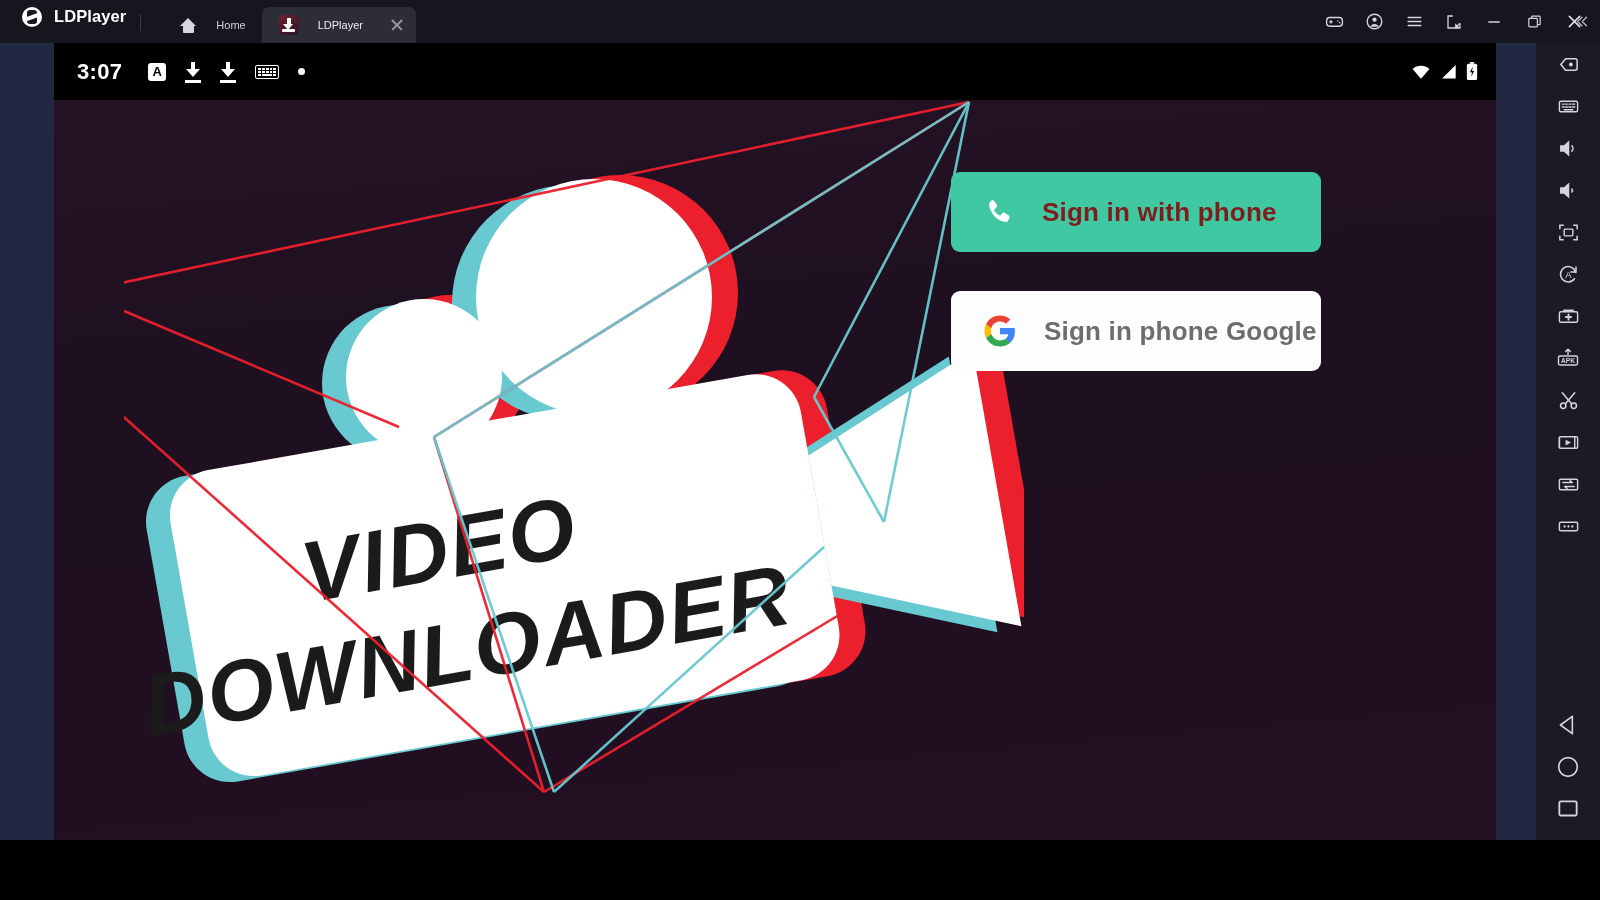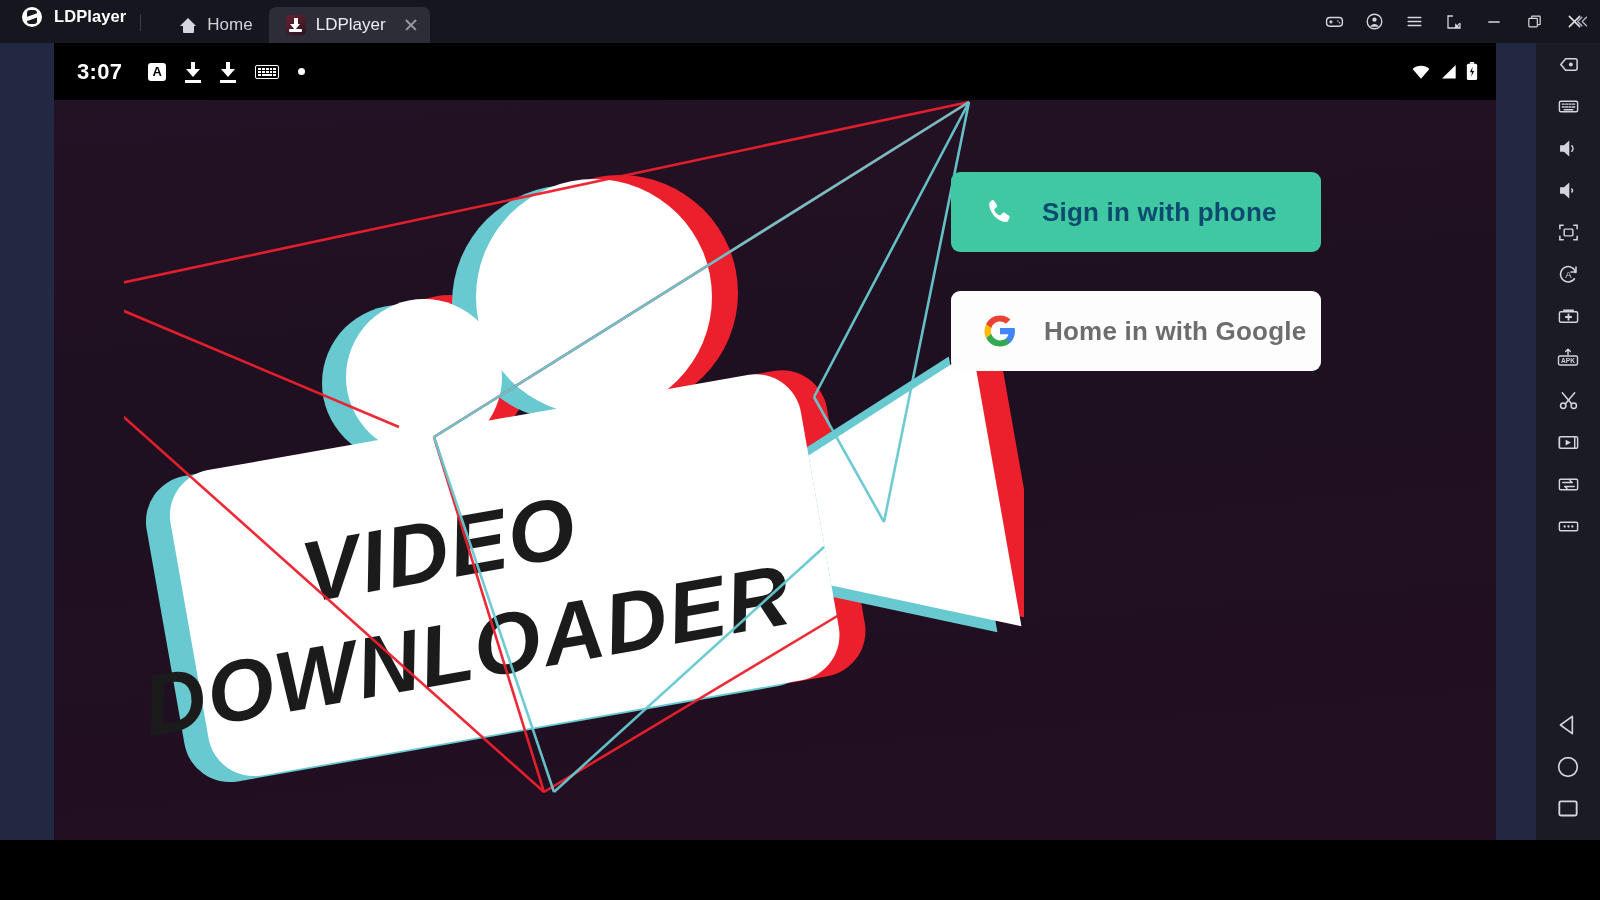--- a/index.html
+++ b/index.html
@@ -37,23 +37,23 @@
   }
   .brand-name {
     color: #fff; font-size: 16.5px; font-weight: bold; letter-spacing: .1px;
   }
   .brand-sep {
     width: 1px; height: 17px; background: #3b3c48; margin: 0 0 12px 14px;
   }
 
   .tabs { display: flex; align-items: flex-end; height: 43px; margin-left: 22px; }
   .tab {
-    display: flex; align-items: center; gap: 10px;
+    display: flex; align-items: center; gap: 19px;
     height: 36px; padding: 0 16px 0 17px; border-radius: 7px 7px 0 0;
-    color: #cfd0d8; font-size: 17px; cursor: pointer; position: relative;
+    color: #cfd0d8; font-size: 11px; cursor: pointer; position: relative;
   }
   .tab.active { background: #2c2d36; color: #eceef4; padding-right: 10px; }
   .tab .tab-label { white-space: nowrap; }
   .home-icon { width: 17px; height: 15px; position: relative; flex: 0 0 auto; }
   .home-icon::before {
     content: ""; position: absolute; left: 0; top: 0;
     border-left: 8.5px solid transparent; border-right: 8.5px solid transparent;
     border-bottom: 8px solid #d6d7de;
   }
   .home-icon::after {
@@ -164,21 +164,21 @@
     display: flex; flex-direction: column; gap: 39px;
   }
   .auth-btn {
     height: 80px; border-radius: 9px; display: flex; align-items: center;
     padding-left: 32px; gap: 27px; cursor: pointer; border: none;
     font-family: "Liberation Sans", sans-serif;
   }
   .auth-btn.phone { background: #3fc8a2; }
   .auth-btn.google { background: #fdfdfd; }
   .auth-btn .lbl { font-size: 26px; font-weight: bold; letter-spacing: .2px; }
-  .auth-btn.phone .lbl { color: #0c4a6e; }
+  .auth-btn.phone .lbl { color: #7f1d1d; }
   .auth-btn.google .lbl { color: #6d6d6d; }
   .phone-icon { width: 32px; height: 32px; flex: 0 0 auto; }
   .google-icon { width: 34px; height: 34px; flex: 0 0 auto; }
 
   
   .toolbar {
     position: absolute; left: 1536px; top: 43px; width: 64px; height: 797px;
     background: #1a1b23;
     display: flex; flex-direction: column; align-items: center;
   }
@@ -412,21 +412,21 @@
           <span class="lbl">Sign in with phone</span>
         </button>
 
         <button class="auth-btn google">
           <svg class="google-icon" viewBox="0 0 48 48">
             <path fill="#4285F4" d="M45.1 24.5c0-1.6-.15-3.2-.43-4.7H24v8.9h11.8c-.5 2.7-2.05 5-4.35 6.55v5.45h7.03c4.1-3.8 6.62-9.4 6.62-16.2z"></path>
             <path fill="#34A853" d="M24 46c5.88 0 10.82-1.95 14.43-5.3l-7.03-5.45c-1.95 1.3-4.45 2.08-7.4 2.08-5.68 0-10.5-3.84-12.22-9.0H4.5v5.63C8.1 41.1 15.45 46 24 46z"></path>
             <path fill="#FBBC05" d="M11.78 28.33A13.2 13.2 0 0 1 11.1 24c0-1.5.26-2.97.68-4.33V14.04H4.5A22 22 0 0 0 2 24c0 3.55.85 6.9 2.5 9.96l7.28-5.63z"></path>
             <path fill="#EA4335" d="M24 10.68c3.2 0 6.07 1.1 8.33 3.26l6.24-6.24C34.8 4.16 29.88 2 24 2 15.45 2 8.1 6.9 4.5 14.04l7.28 5.63C13.5 14.52 18.32 10.68 24 10.68z"></path>
           </svg>
-          <span class="lbl">Home in with Google</span>
+          <span class="lbl">Sign in phone Google</span>
         </button>
 
       </div>
     </div>
   </div>
 
   <div class="toolbar">
 
     <div class="tb-item">
       <svg width="23" height="23" viewBox="0 0 24 24" fill="none" stroke="#d3d4dc" stroke-width="1.6">

